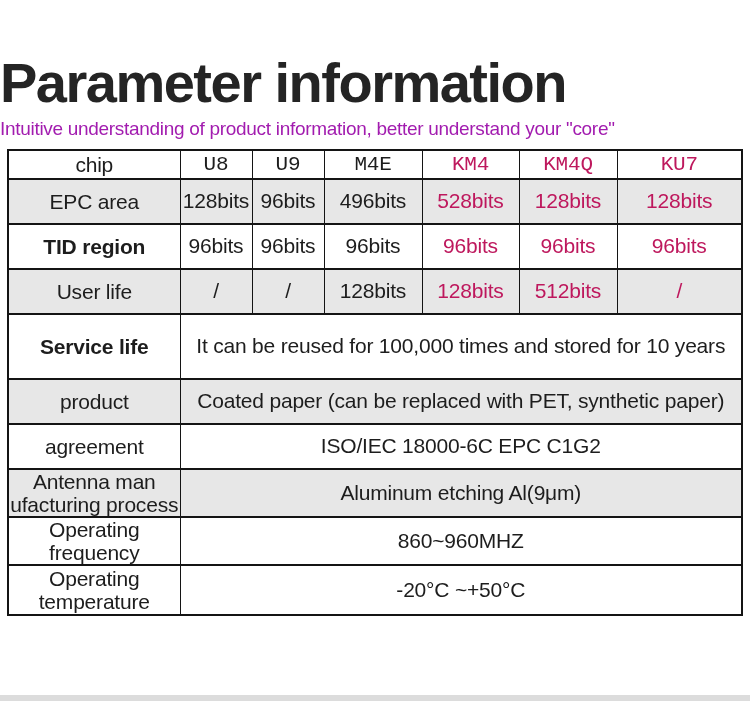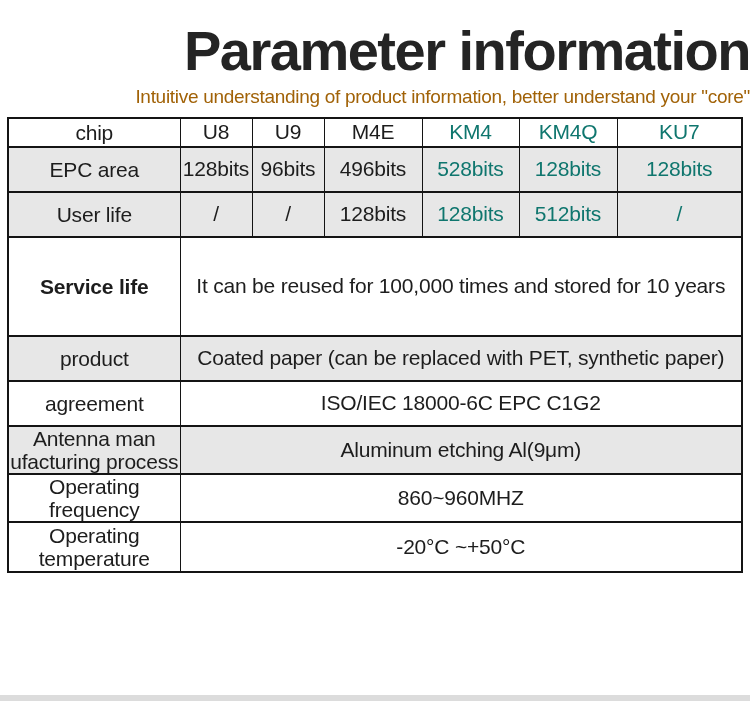--- a/index.html
+++ b/index.html
@@ -5,34 +5,34 @@
   html, body { margin: 0; padding: 0; }
   body {
     width: 750px; height: 701px;
     position: relative;
     background: #ffffff;
     overflow: hidden;
     font-family: "Liberation Sans", sans-serif;
     color: #1d1d1d;
   }
   
-  .page-header { padding-top: 20px; text-align: right; }
+  .page-header { padding-top: 52px; text-align: left; }
   .page-title {
     margin: 0;
     font-size: 56px;
     line-height: 1.12;
     font-weight: bold;
     letter-spacing: -1.5px;
     color: #242424;
   }
   .page-subtitle {
     margin: 3px 0 0 0;
     font-size: 19px;
     letter-spacing: -0.3px;
-    color: #a16207;
+    color: #a21caf;
   }
   
   table.spec {
     margin: 9px auto 0 auto;
     width: 734px;
     border-collapse: collapse;
     table-layout: fixed;
     border: 2px solid #141414;
   }
   table.spec td {
@@ -47,28 +47,28 @@
     letter-spacing: -0.2px;
   }
   tr.gray td { background: #e7e7e7; }
   td.label {
     font-size: 21.5px;
     letter-spacing: -0.4px;
     white-space: pre-line;
     line-height: 1.1;
   }
   td.bold { font-weight: bold; }
-  td.red  { color: #0f766e; }
+  td.red  { color: #be185d; }
   td.value { white-space: nowrap; letter-spacing: -0.3px; font-size: 21.5px; }
   td.tight { letter-spacing: -0.7px; font-size: 21px; }
   tr.h47 { height: 29px; }
   tr.h45 { height: 45px; }
-  tr.h93 { height: 99px; }
+  tr.h93 { height: 65px; }
   tr.h50 { height: 50px; }
-  td.chipname { font-size: 22px; }
+  td.chipname { font-size: 22px; font-family: Liberation Mono, monospace; }
   
   .bottom-strip {
     position: absolute;
     left: 0; right: 0; bottom: 0;
     height: 6px;
     background: #dcdcdc;
   }
 </style>
 </head>
 <body>
@@ -100,20 +100,29 @@
     </tr>
     <tr class="h45 gray">
       <td class="label">EPC area</td>
       <td>128bits</td>
       <td>96bits</td>
       <td>496bits</td>
       <td class="red">528bits</td>
       <td class="red">128bits</td>
       <td class="red">128bits</td>
     </tr>
+    <tr class="h45">
+      <td class="label bold">TID region</td>
+      <td>96bits</td>
+      <td>96bits</td>
+      <td>96bits</td>
+      <td class="red">96bits</td>
+      <td class="red">96bits</td>
+      <td class="red">96bits</td>
+    </tr>
     <tr class="h45 gray">
       <td class="label">User life</td>
       <td>/</td>
       <td>/</td>
       <td>128bits</td>
       <td class="red">128bits</td>
       <td class="red">512bits</td>
       <td class="red">/</td>
     </tr>
     <tr class="h93">

